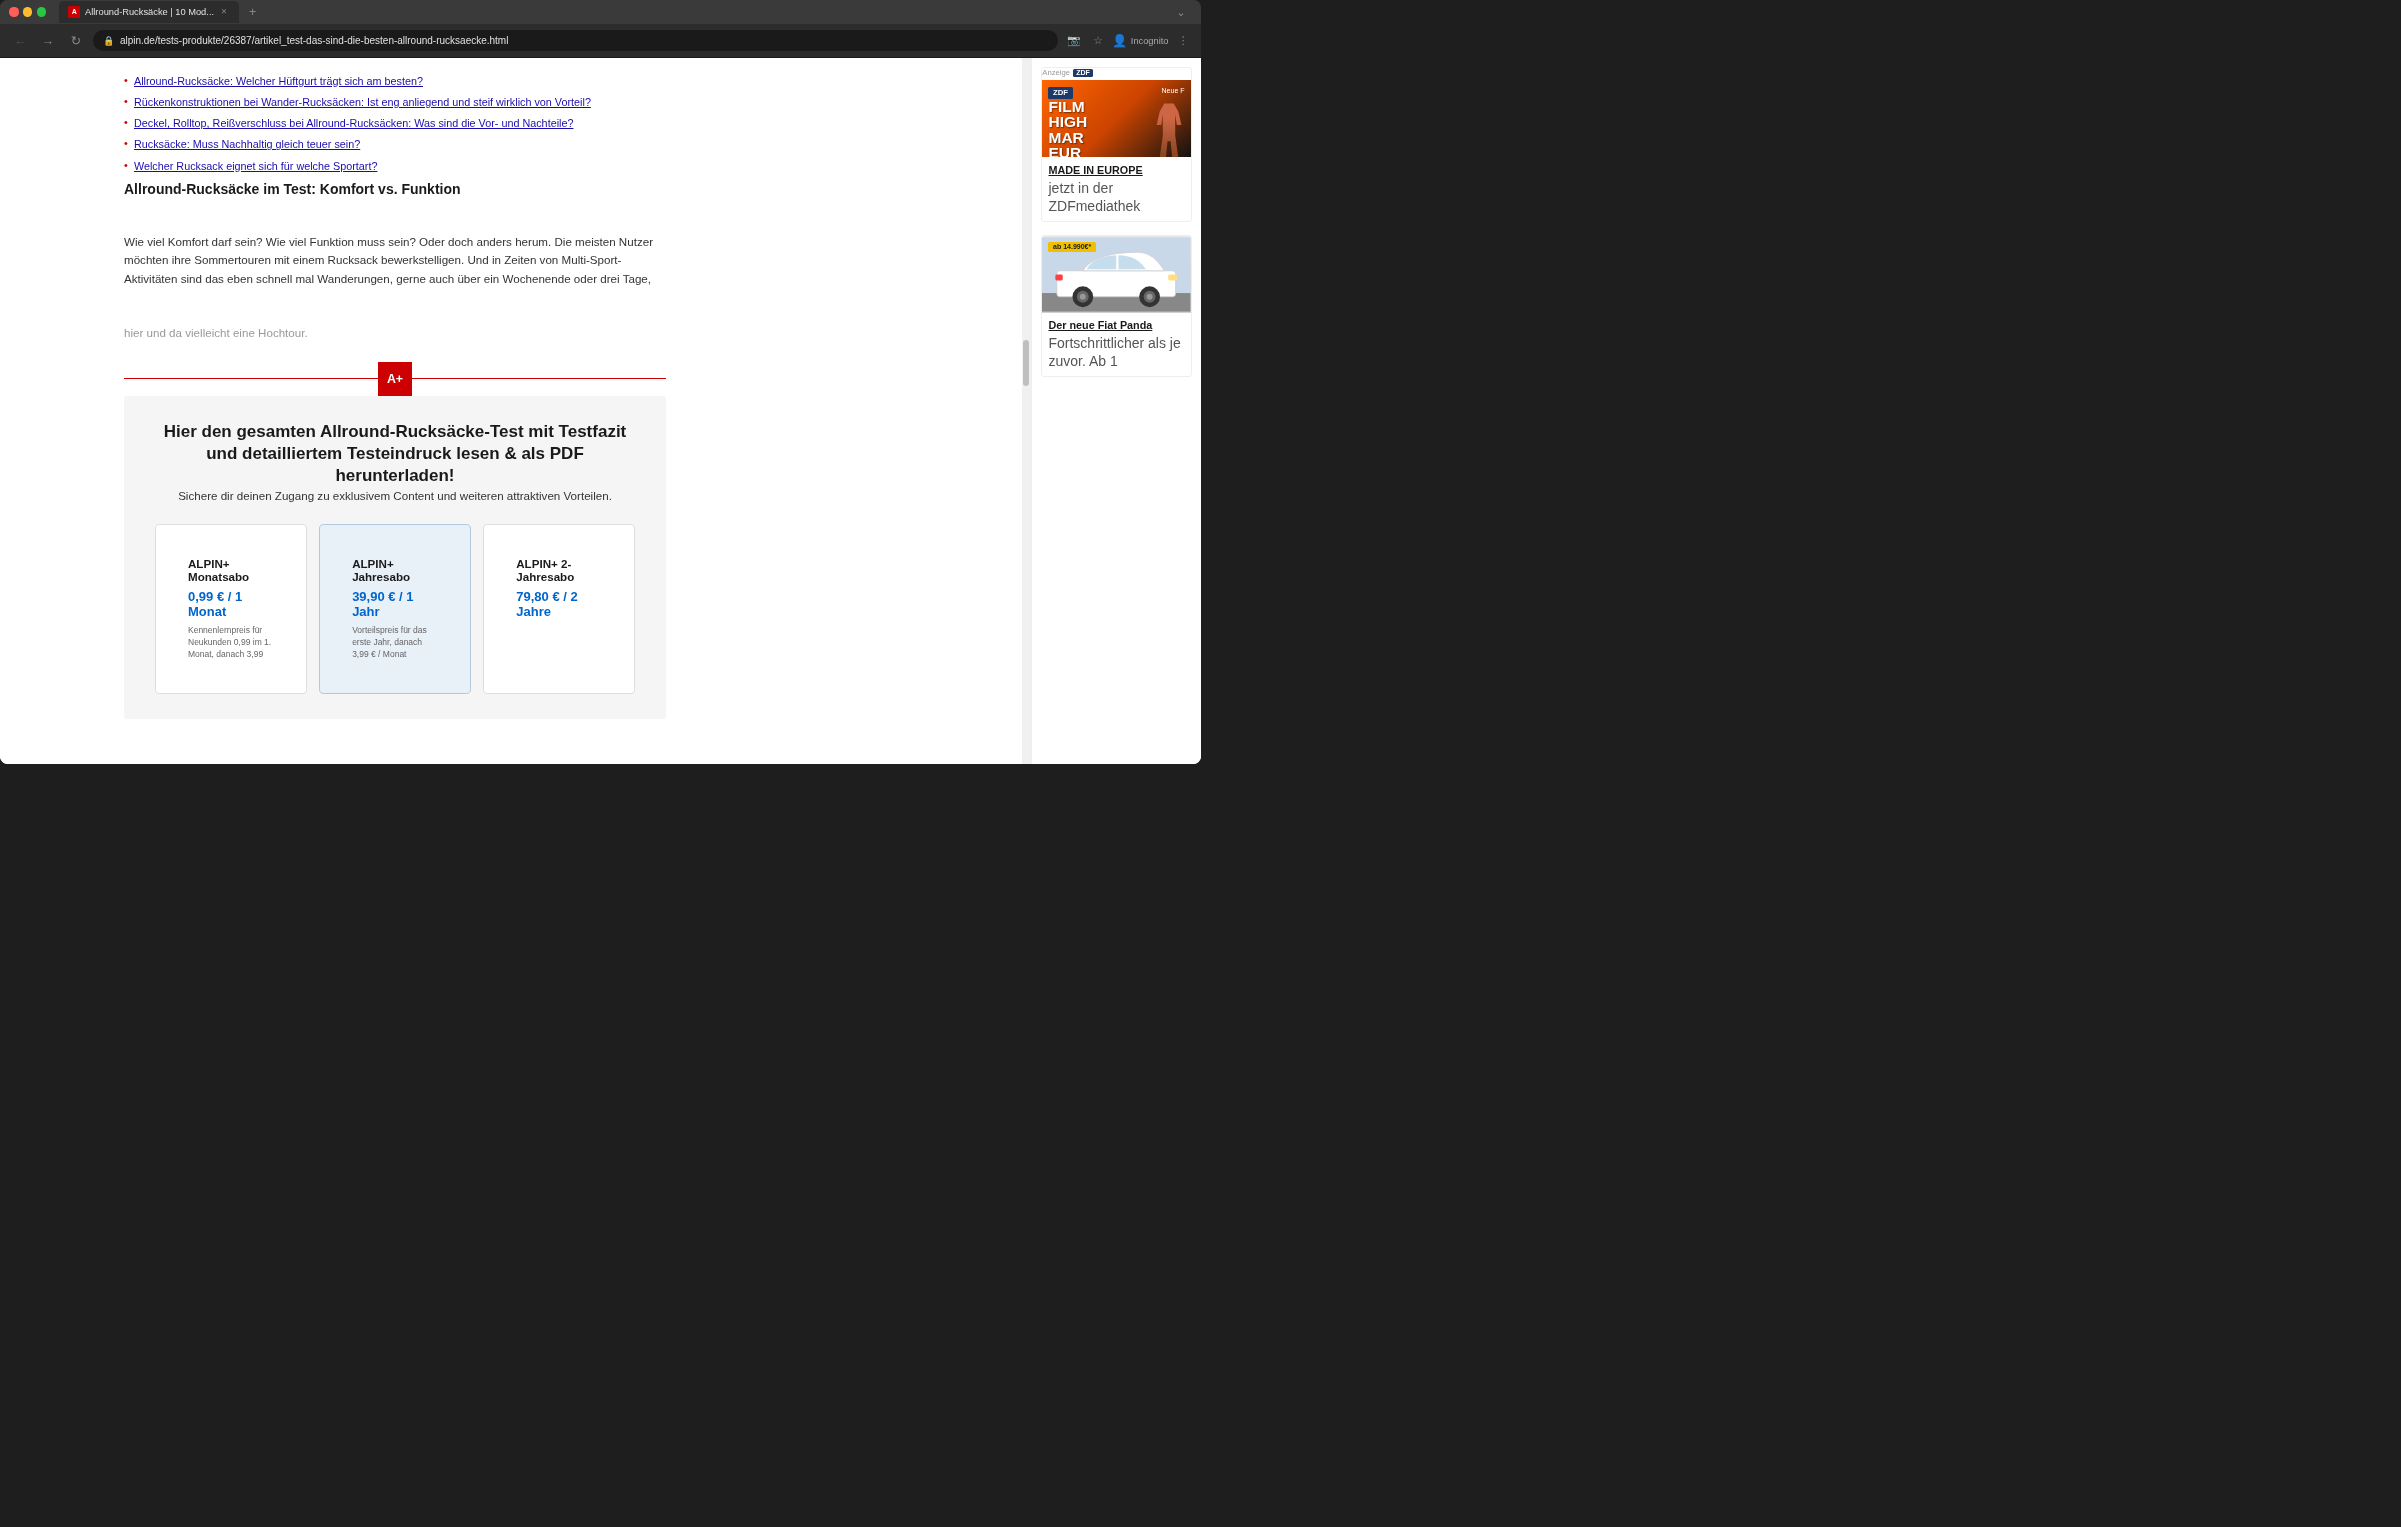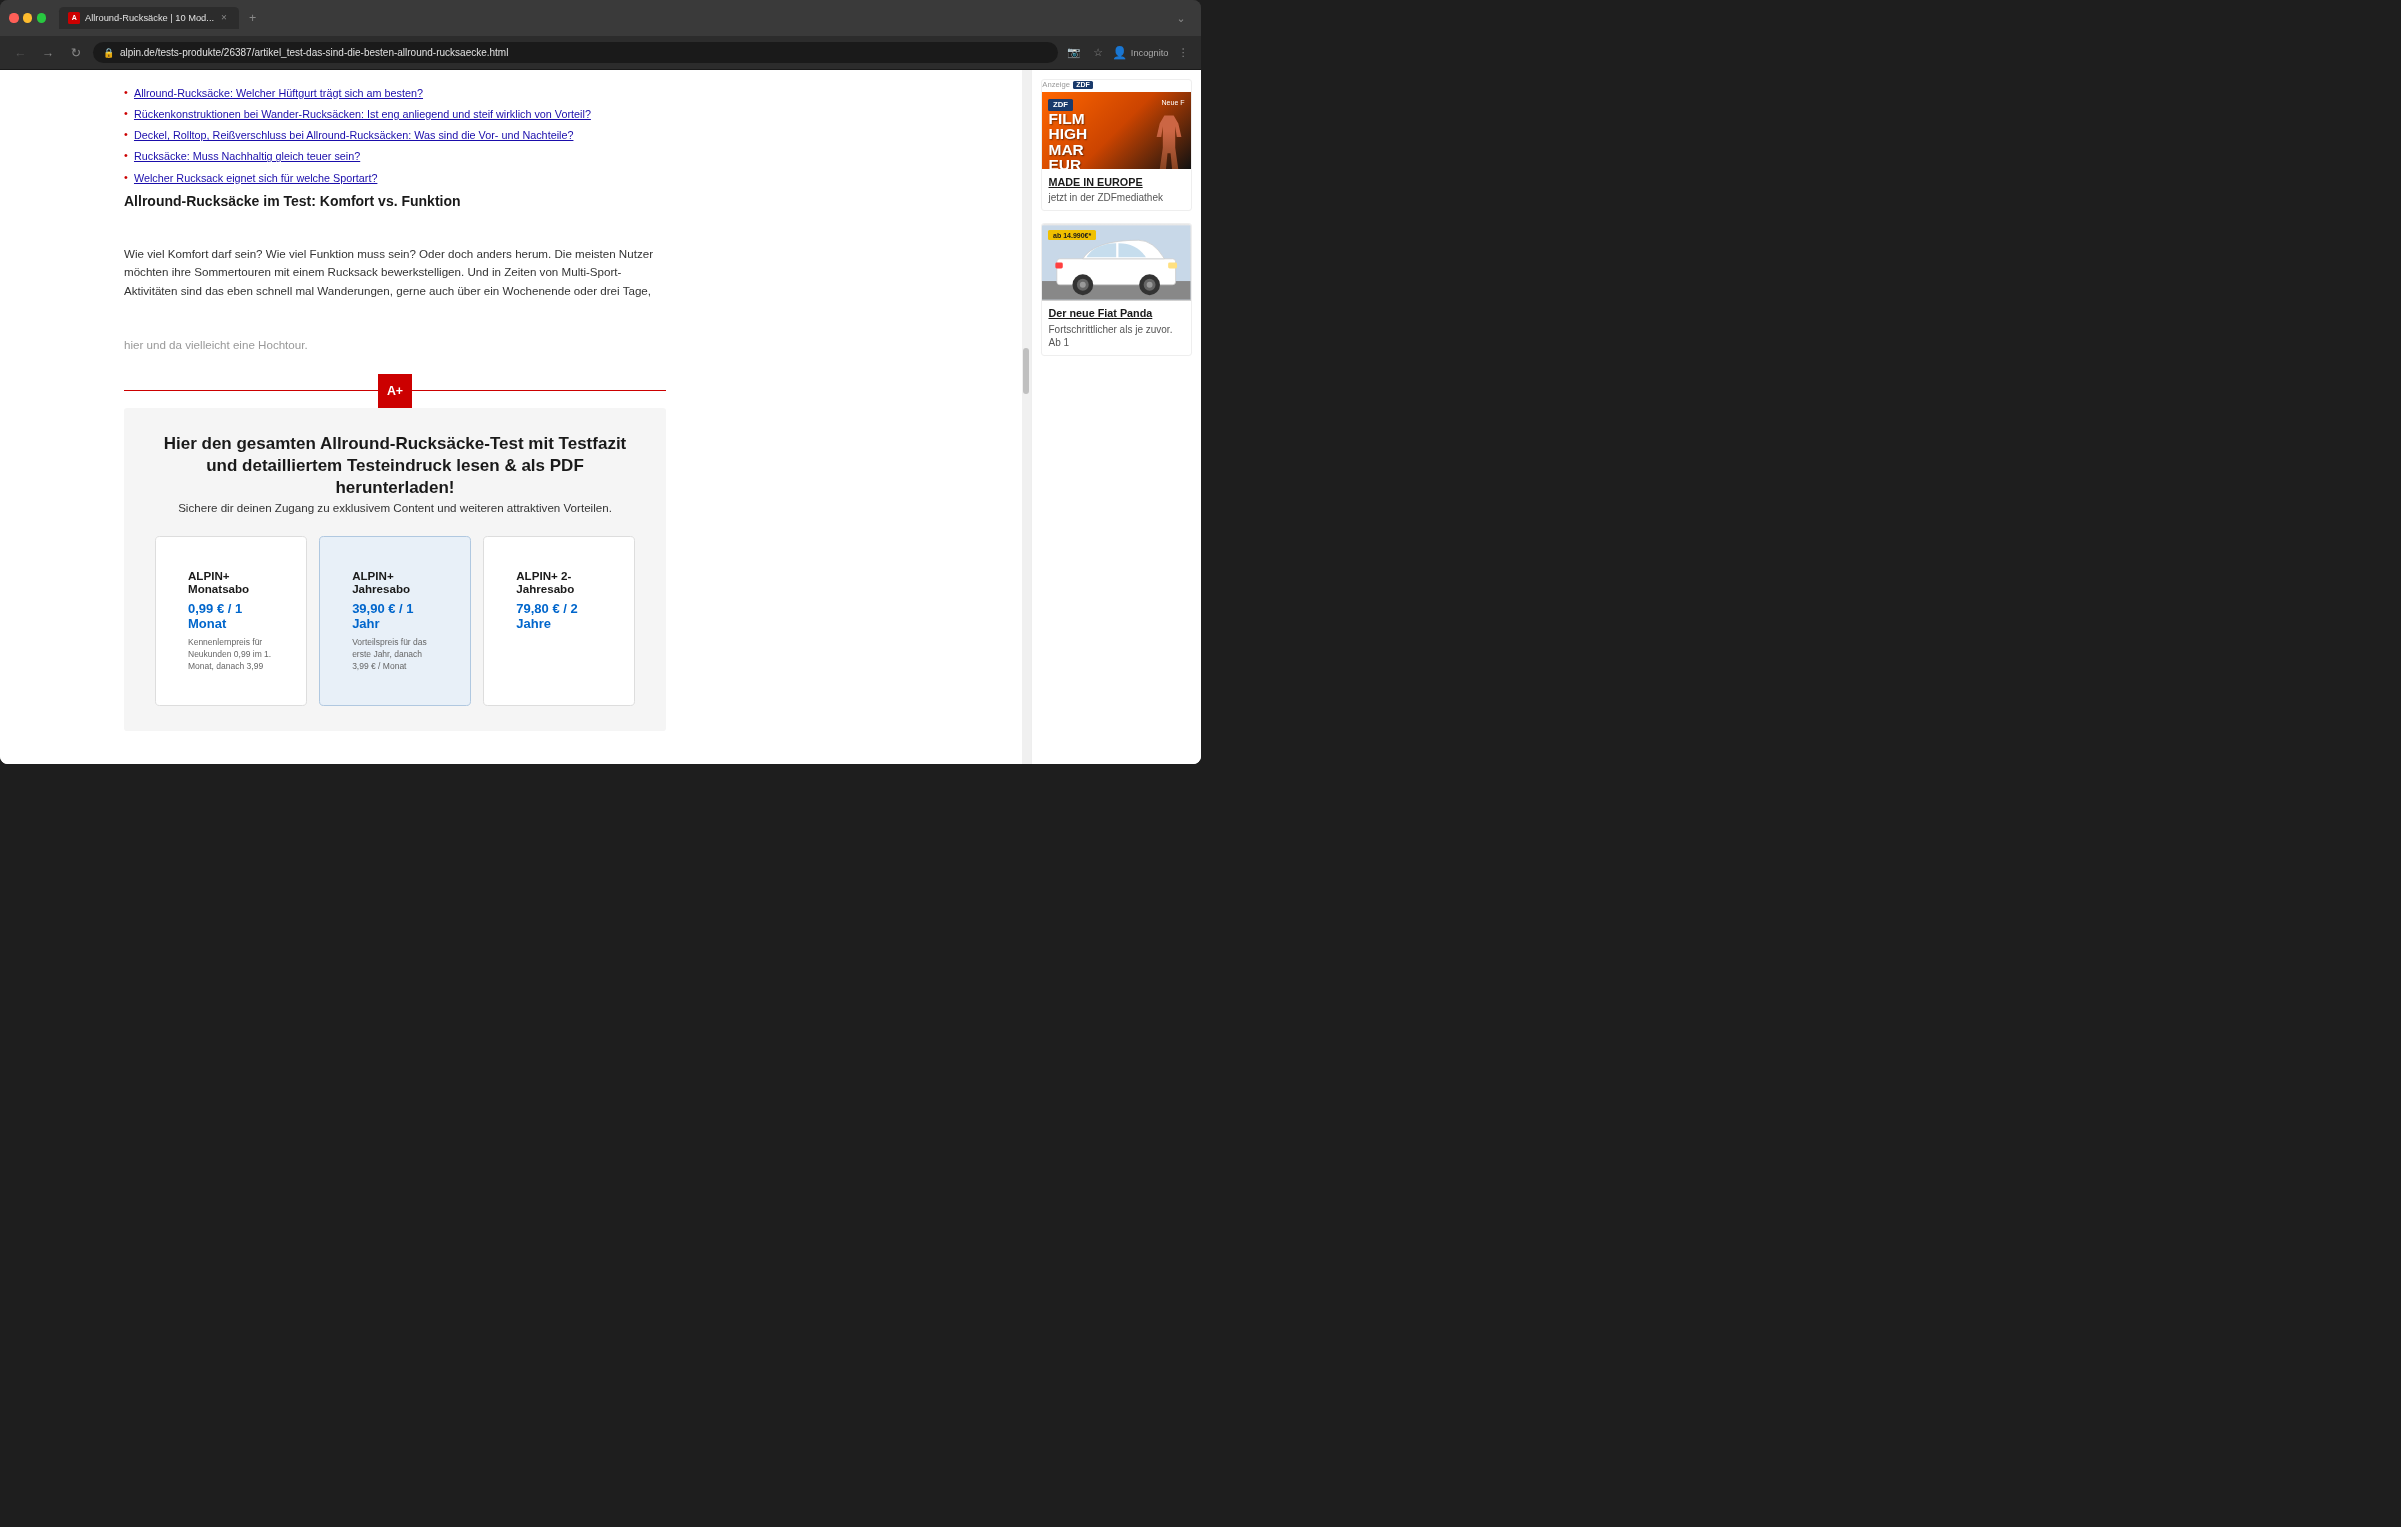--- a/index.html
+++ b/index.html
@@ -18,21 +18,21 @@
       height: 100%;
       background: #2c2c2c;
       border-radius: 7.7px;
       overflow: hidden;
       display: flex;
       flex-direction: column;
     }
 
     .title-bar {
       background: #3a3a3a;
-      height: 36px;
+      height: 24px;
       display: flex;
       align-items: center;
       padding: 0 9.3px;
       gap: 6.2px;
       flex-shrink: 0;
     }
 
     .traffic-lights {
       display: flex;
       gap: 4.6px;
@@ -464,21 +464,21 @@
 
     .ad-title {
       font-size: 10.8px;
       font-weight: 700;
       color: #1a1a1a;
       margin-bottom: 3.1px;
       text-decoration: underline;
     }
 
     .ad-desc {
-      font-size: 10px;
+      font-size: 14px;
       color: #555;
       line-height: 1.3;
     }
 
     .ad-image-fiat {
       width: 100%;
       height: 77px;
       background: linear-gradient(180deg, #e8e8e8 0%, #d0d0d0 100%);
       display: flex;
       align-items: flex-end;

